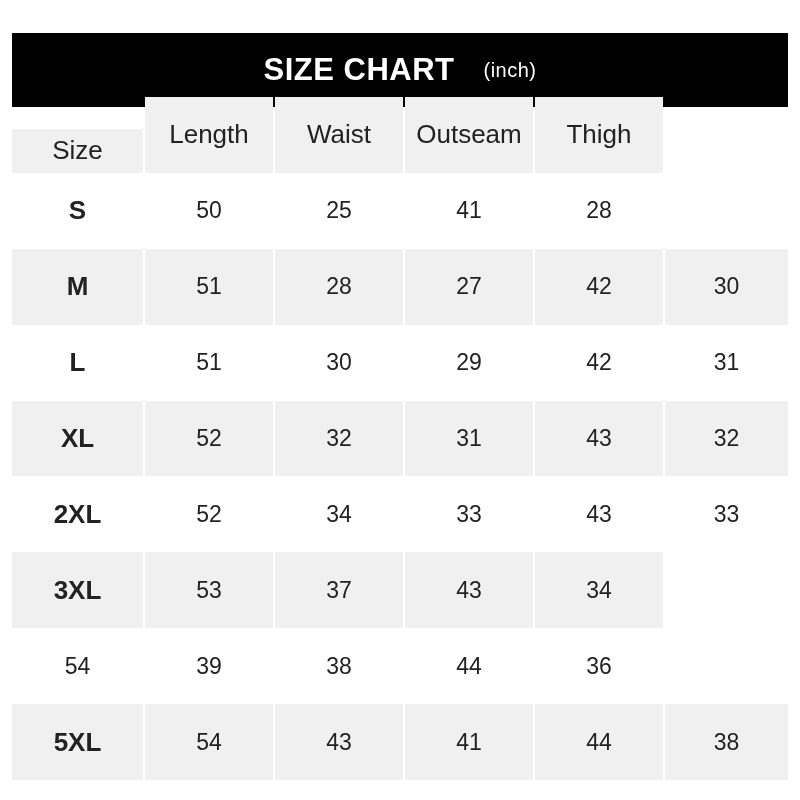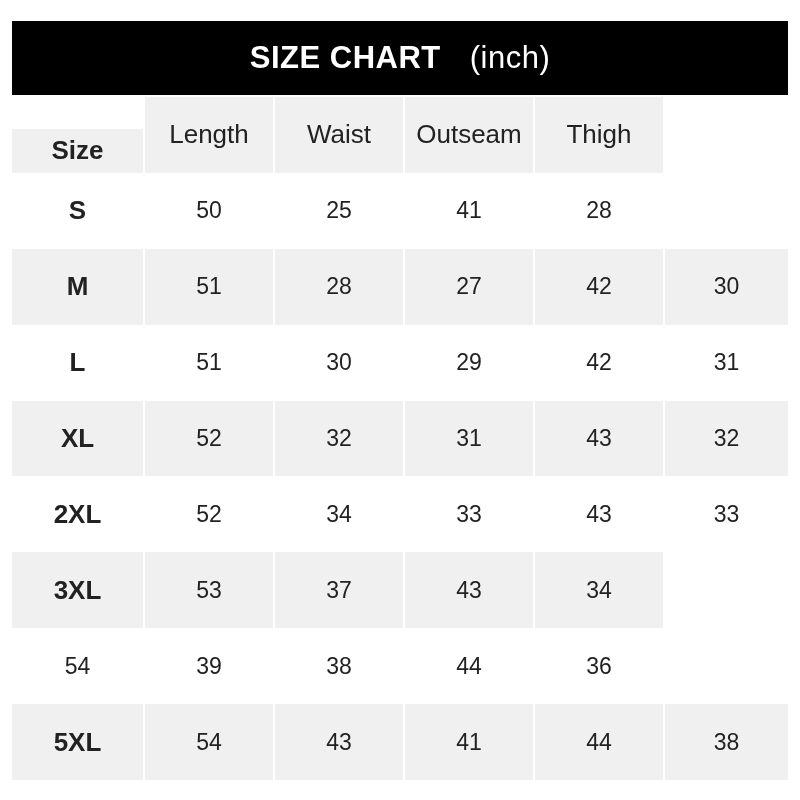--- a/index.html
+++ b/index.html
@@ -11,43 +11,43 @@
   }
   html,body{margin:0;padding:0;}
   body{
     width:800px;height:800px;
     background:var(--page-bg);
     font-family:"Liberation Sans","DejaVu Sans",sans-serif;
     overflow:hidden;
   }
   .canvas{position:relative;width:800px;height:800px;}
   .title-bar{
-    position:absolute;left:12px;top:21px;width:776px;height:74px;
+    position:absolute;left:12px;top:33px;width:776px;height:74px;
     background:var(--title-bar-bg);
     color:var(--title-text);
     display:flex;align-items:center;justify-content:center;
   }
   .title-main{font-weight:700;font-size:31px;letter-spacing:0.5px;}
-  .title-unit{font-weight:400;font-size:31px;margin-left:29px;letter-spacing:0.5px;}
+  .title-unit{font-weight:400;font-size:20px;margin-left:29px;letter-spacing:0.5px;}
   .size-table{
     position:absolute;left:12px;top:97px;width:776px;height:683px;
     display:grid;grid-template-rows:repeat(9,1fr);
   }
   .row{
     display:grid;
     grid-template-columns:131px 128px 128px 128px 128px 123px;
     column-gap:2px;
   }
   .cell{
     display:flex;align-items:center;justify-content:center;
     font-size:23px;color:var(--text);background:transparent;
   }
   .row.shaded .cell{background:var(--row-alt-bg);}
   .header-row .cell{font-size:26px;font-weight:400;}
-  .header-row .size-col{font-weight:700;margin-top:32px;}
+  .header-row .size-col{font-weight:400;margin-top:32px;}
   .size-cell{font-weight:700;font-size:26px;}
 </style>
 </head>
 <body>
 
 <div class="canvas">
 
   <div class="title-bar">
     <span class="title-main">SIZE CHART</span>
     <span class="title-unit">(inch)</span>

